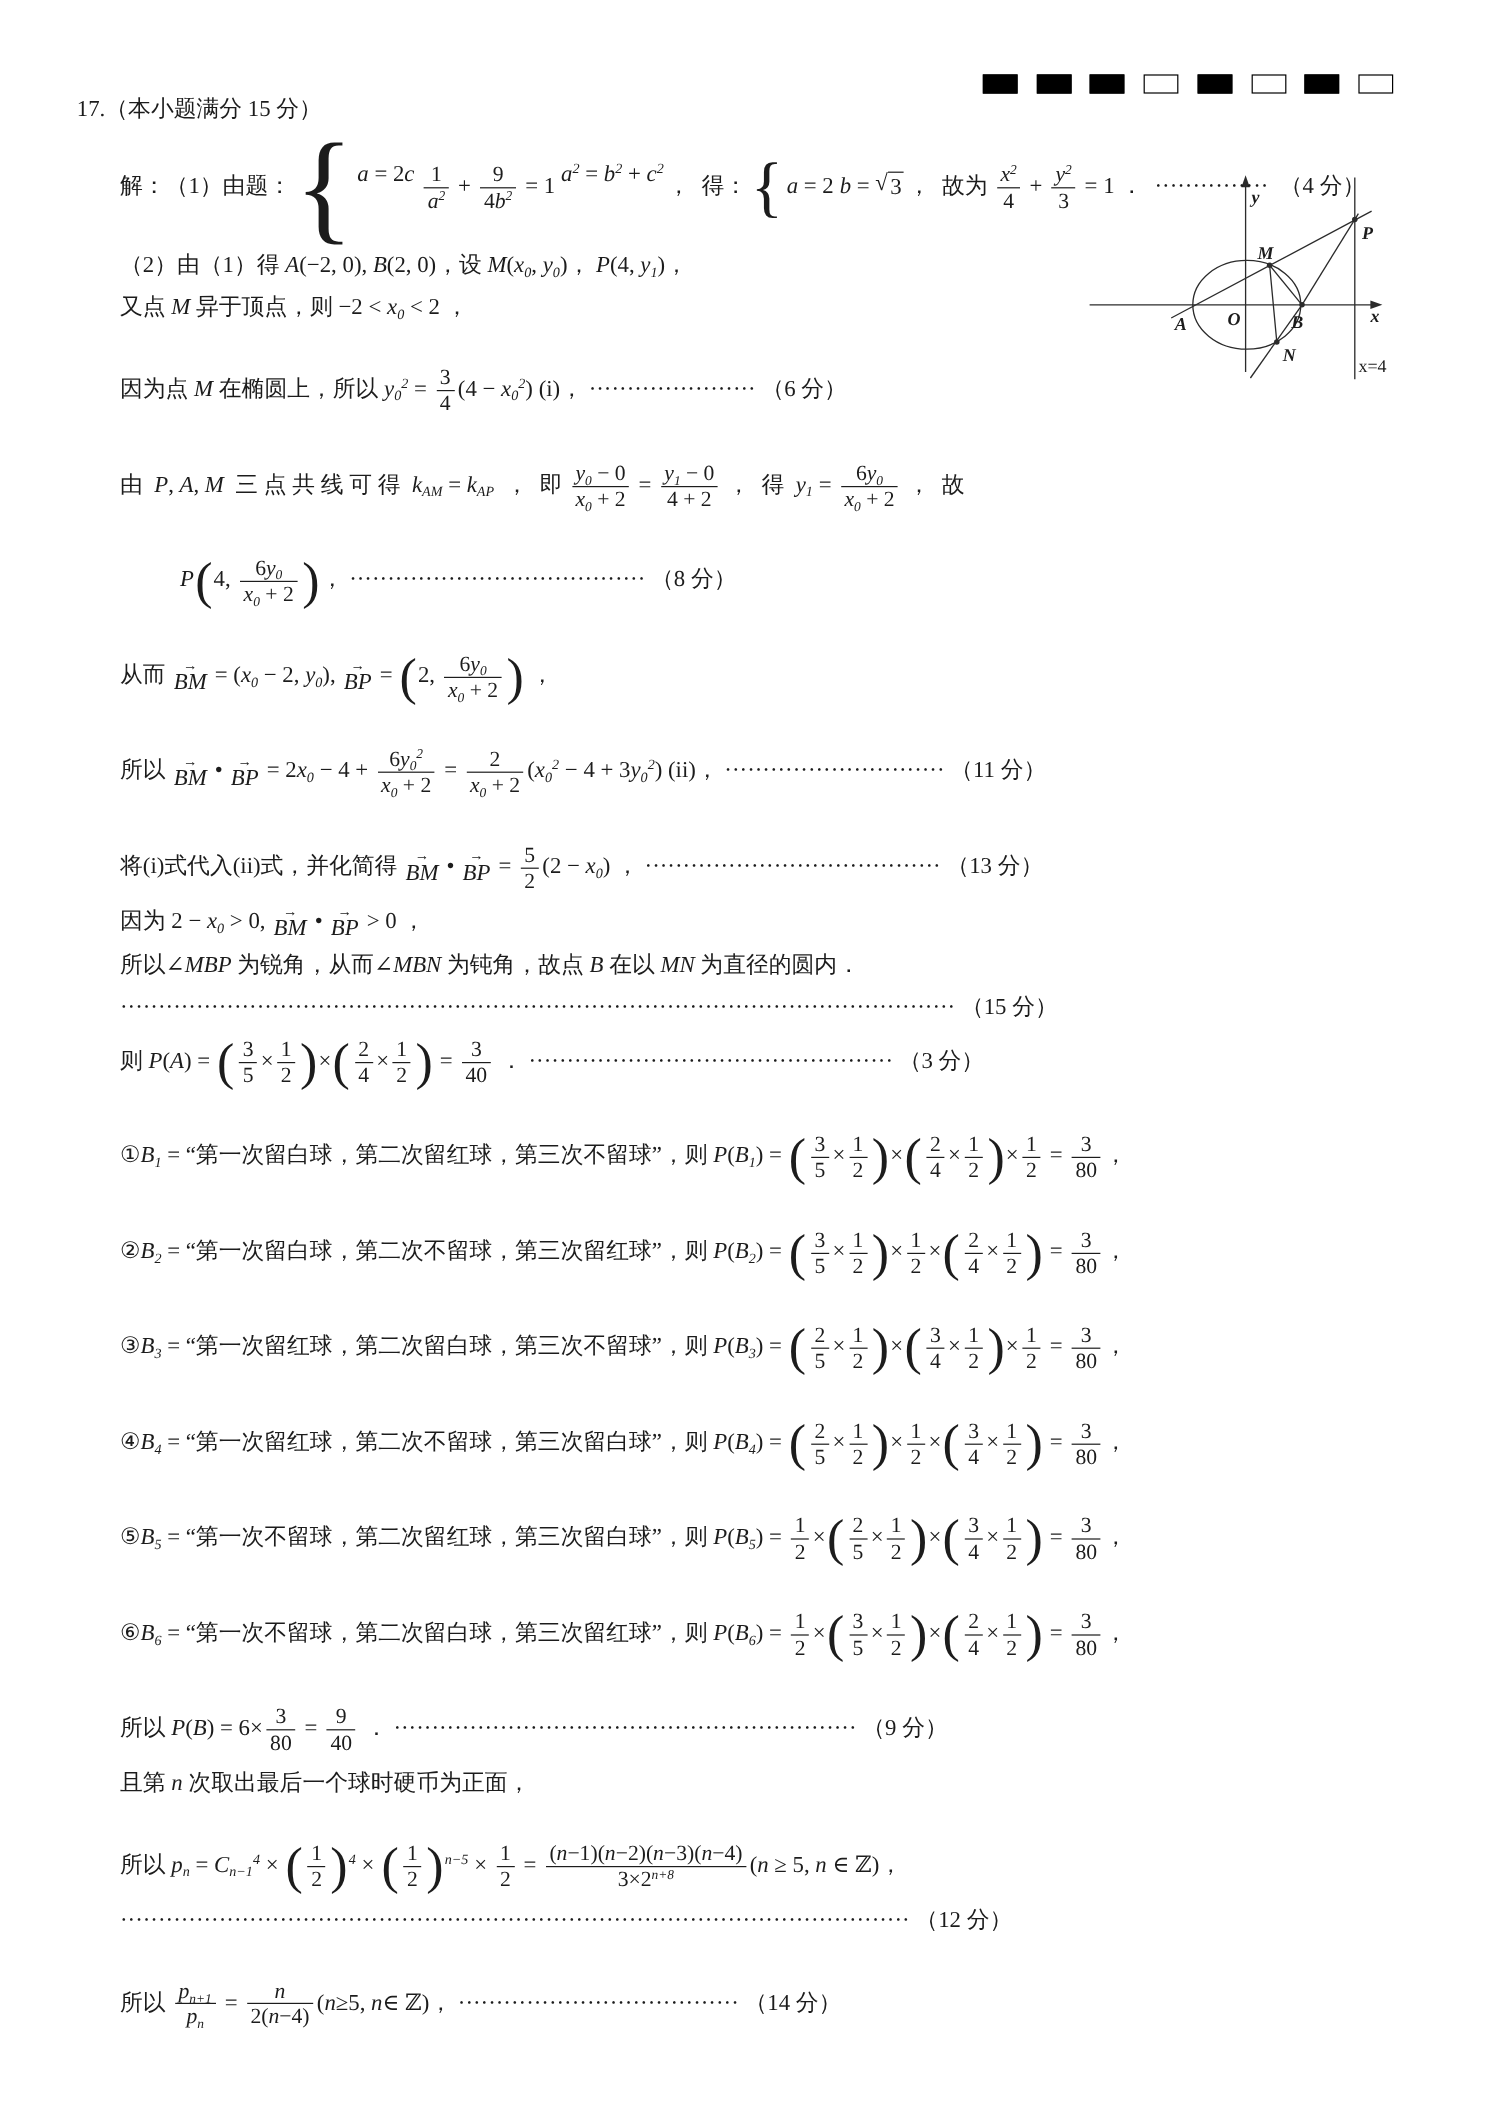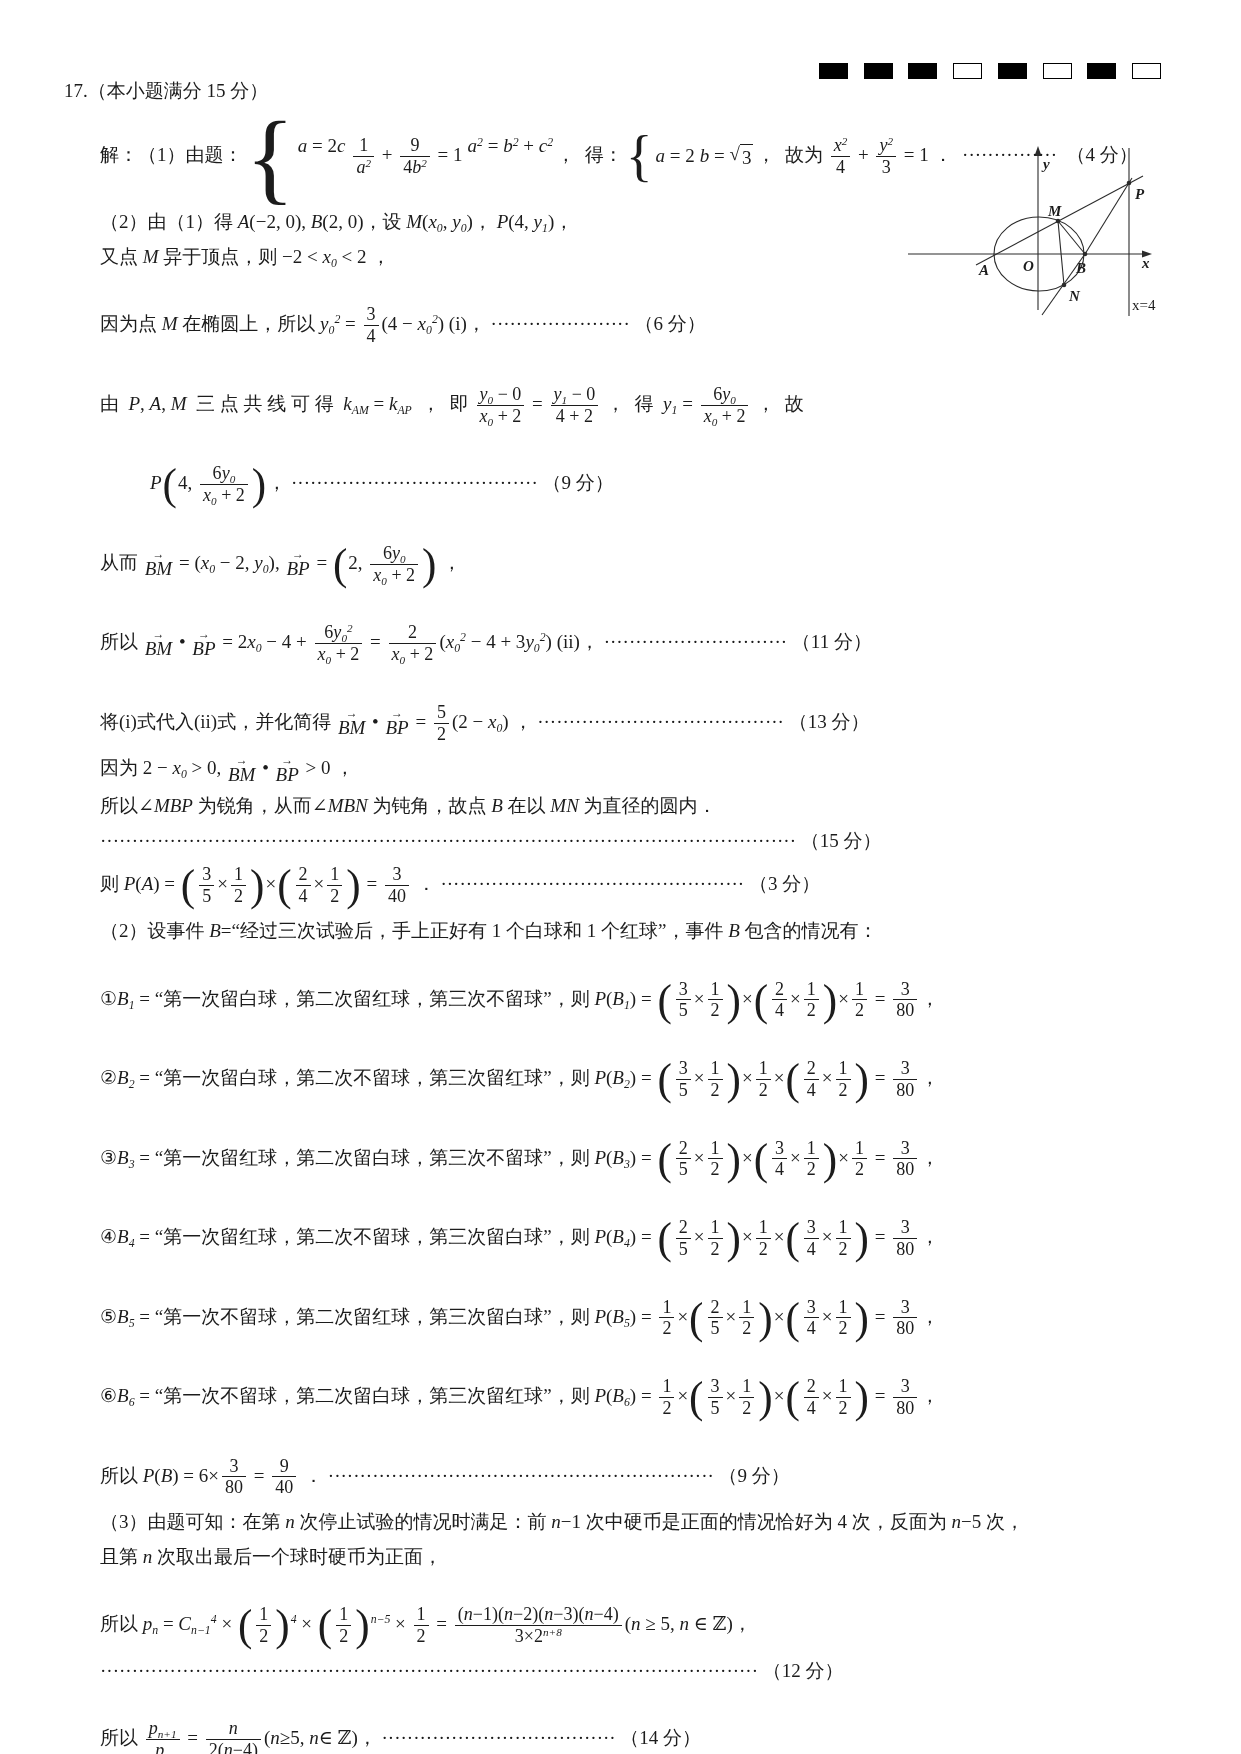--- a/index.html
+++ b/index.html
@@ -137,21 +137,21 @@
           <span class="num"><span class="mt">6</span><span class="mi">y</span><sub>0</sub></span>
           <span class="den"><span class="mi">x</span><sub>0</sub><span class="mt"> + 2</span></span>
         </span><span class="mt"> ，  故</span></div>
     <div class="ln sp indent150"><span class="mi">P</span><span class="pgroup">
           <span class="bp" style="font-size: 43.24px;">(</span>
           <span class="pbody"><span class="mt">4, </span><span class="frac">
               <span class="num"><span class="mt">6</span><span class="mi">y</span><sub>0</sub></span>
               <span class="den"><span class="mi">x</span><sub>0</sub><span class="mt"> + 2</span></span>
             </span></span>
           <span class="bp" style="font-size: 43.24px;">)</span>
-        </span><span class="mt">， ······································· （9 分）</span></div>
+        </span><span class="mt">， ······································· （8 分）</span></div>
     <div class="ln sp"><span class="mt">从而 </span><span class="vec">
           <span class="arrow">→</span>
           <span class="vbody">BM</span>
         </span><span class="mt"> = (</span><span class="mi">x</span><sub>0</sub><span class="mt"> − 2, </span><span class="mi">y</span><sub>0</sub><span class="mt">), </span><span class="vec">
           <span class="arrow">→</span>
           <span class="vbody">BP</span>
         </span><span class="mt"> = </span><span class="pgroup">
           <span class="bp" style="font-size: 43.24px;">(</span>
           <span class="pbody"><span class="mt">2, </span><span class="frac">
               <span class="num"><span class="mt">6</span><span class="mi">y</span><sub>0</sub></span>
@@ -209,21 +209,20 @@
               <span class="den"><span class="mt">4</span></span>
             </span><span class="mt">×</span><span class="frac">
               <span class="num"><span class="mt">1</span></span>
               <span class="den"><span class="mt">2</span></span>
             </span></span>
           <span class="bp" style="font-size: 43.24px;">)</span>
         </span><span class="mt"> = </span><span class="frac">
           <span class="num"><span class="mt">3</span></span>
           <span class="den"><span class="mt">40</span></span>
         </span><span class="mt"> ． ················································ （3 分）</span></div>
-    <div class="ln"><span class="mt">（2）设事件 </span><span class="mi">B</span><span class="mt">=“经过三次试验后，手上正好有 1 个白球和 1 个红球”，事件 </span><span class="mi">B</span><span class="mt"> 包含的情况有：</span></div>
     <div class="ln sp"><span class="mt">①</span><span class="mi">B</span><sub>1</sub><span class="mt"> = “第一次留白球，第二次留红球，第三次不留球”，则 </span><span class="mi">P</span><span class="mt">(</span><span class="mi">B</span><sub>1</sub><span class="mt">) = </span><span class="pgroup">
           <span class="bp" style="font-size: 43.24px;">(</span>
           <span class="pbody"><span class="frac">
               <span class="num"><span class="mt">3</span></span>
               <span class="den"><span class="mt">5</span></span>
             </span><span class="mt">×</span><span class="frac">
               <span class="num"><span class="mt">1</span></span>
               <span class="den"><span class="mt">2</span></span>
             </span></span>
           <span class="bp" style="font-size: 43.24px;">)</span>
@@ -379,21 +378,20 @@
           <span class="num"><span class="mt">3</span></span>
           <span class="den"><span class="mt">80</span></span>
         </span><span class="mt">，</span></div>
     <div class="ln sp"><span class="mt">所以 </span><span class="mi">P</span><span class="mt">(</span><span class="mi">B</span><span class="mt">) = 6×</span><span class="frac">
           <span class="num"><span class="mt">3</span></span>
           <span class="den"><span class="mt">80</span></span>
         </span><span class="mt"> = </span><span class="frac">
           <span class="num"><span class="mt">9</span></span>
           <span class="den"><span class="mt">40</span></span>
         </span><span class="mt"> ． ····························································· （9 分）</span></div>
-    <div class="ln"><span class="mt">（3）由题可知：在第 </span><span class="mi">n</span><span class="mt"> 次停止试验的情况时满足：前 </span><span class="mi">n</span><span class="mt">−1 次中硬币是正面的情况恰好为 4 次，反面为 </span><span class="mi">n</span><span class="mt">−5 次，</span></div>
     <div class="ln"><span class="mt">且第 </span><span class="mi">n</span><span class="mt"> 次取出最后一个球时硬币为正面，</span></div>
     <div class="ln sp"><span class="mt">所以 </span><span class="mi">p</span><sub>n</sub><span class="mt"> = </span><span class="mi">C</span><sub>n−1</sub><sup>4</sup><span class="mt"> × </span><span class="pgroup">
           <span class="bp" style="font-size: 43.24px;">(</span>
           <span class="pbody"><span class="frac">
               <span class="num"><span class="mt">1</span></span>
               <span class="den"><span class="mt">2</span></span>
             </span></span>
           <span class="bp" style="font-size: 43.24px;">)</span>
         </span><sup>4</sup><span class="mt"> × </span><span class="pgroup">
           <span class="bp" style="font-size: 43.24px;">(</span>

